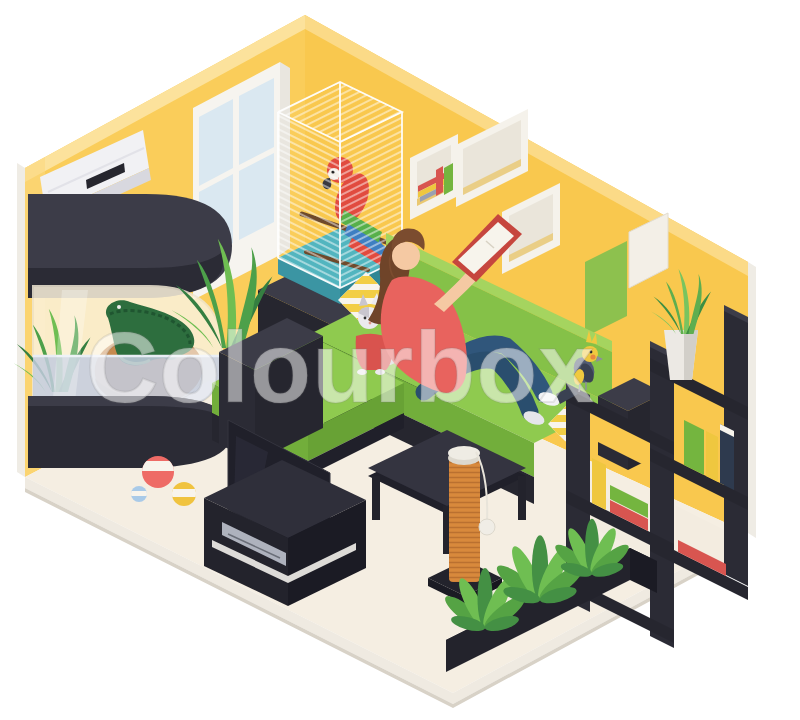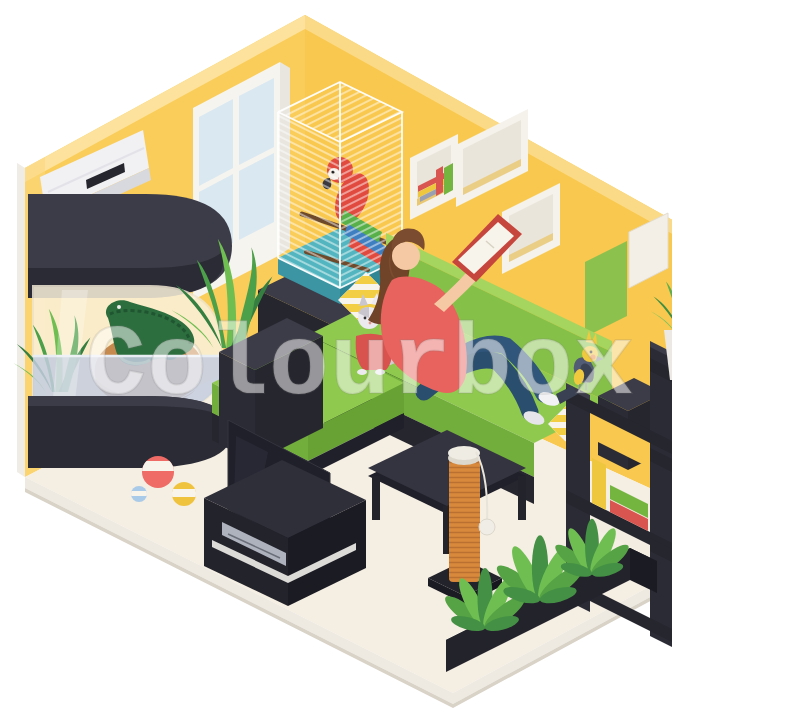--- a/index.html
+++ b/index.html
@@ -1,17 +1,17 @@
 <!DOCTYPE html>
 <html style="--c-wall: #FACD5A; --c-wallBevel: #FCE29C; --c-wallRight: #F9C84E; --c-wallRightBevel: #FBDA87; --c-wallEdge: #EFECE5; --c-wallLightStrip: #FBD97F; --c-floor: #F5EEE2; --c-floorBand: #EFEAE1; --c-floorBandDark: #D8D2C7; --c-dark: #2B2B35; --c-darker: #20202A; --c-darkTop: #3C3C48; --c-darkMid: #26262F; --c-glassTint: #FBF2DC; --c-glassLine: #EFE6D2; --c-water: #C3CCDF; --c-waterLine: #E8EDF4; --c-rock: #C68A4F; --c-rockDark: #A96F3B; --c-croc: #2D6E3E; --c-crocDark: #1F5530; --c-crocBelly: #9CC56F; --c-weed1: #4DA04A; --c-weed2: #357F41; --c-weed3: #6FBE52; --c-acBody: #F1F1F4; --c-acShade: #D8D8DF; --c-acVent: #26262E; --c-winFrame: #F6F4EF; --c-winPane: #DAE8F1; --c-winJamb: #E9E6DF; --c-cubeFace: #F5F2EB; --c-cubeInner: #EAE5DA; --c-cubeSliver: #E9BE4E; --c-bookRed: #D85550; --c-bookYellow: #EFC73F; --c-bookGreen: #74B53F; --c-bookNavy: #2E3A4E; --c-bookGrey: #9AA0B0; --c-pagesWhite: #F7F4EC; --c-frameGreen: #8DC14E; --c-frameWhite: #F3EFE7; --c-trayTeal: #52B5BF; --c-trayTealDark: #3B95A3; --c-trayTealSide: #2F8795; --c-wire: #FFFFFF; --c-perch: #6E4A2C; --c-parrotRed: #E14B3F; --c-parrotWingGreen: #57B04A; --c-parrotWingBlue: #3E7FC2; --c-parrotFace: #F3EFE8; --c-beak: #3A3A40; --c-sofaGreen: #8FCA4F; --c-sofaGreenFront: #72AE3B; --c-sofaBack: #85C148; --c-sofaBevel: #A5D45F; --c-sofaGreenSide: #68A235; --c-pillowBase: #F8F4EC; --c-pillowStripe: #F2CE45; --c-skin: #F5C9A3; --c-hair: #7B4C2F; --c-hairDark: #6F4429; --c-shirt: #E8635E; --c-jeans: #30567B; --c-jeansDark: #2A4E6E; --c-shoe: #F2F2F4; --c-shoeShade: #E6E6EA; --c-bookCover: #C6463E; --c-catWhite: #ECEAEE; --c-catGrey: #C9C6CE; --c-catSweater: #D9534E; --c-catTail: #CFCCD2; --c-birdSlate: #525C74; --c-birdSlateDark: #3A4152; --c-birdYellow: #F0C93F; --c-birdCheek: #E8883F; --c-tv: #20202A; --c-tvStand: #2F2F3A; --c-tvStandL: #23232C; --c-tvStandR: #1B1B24; --c-tvStrip: #E8E6E2; --c-dvd: #AEB2BD; --c-post: #D8893C; --c-rope: #BA7030; --c-postCap: #EFECE4; --c-toyBall: #F0EDE6; --c-ballRed: #EE6B66; --c-ballBand: #F8F4EC; --c-ballBlue: #A9CAE8; --c-beachYellow: #F0C33F; --c-potWhite: #ECE9E4; --c-potShade: #D2CFC9; --c-leaf1: #55A344; --c-leaf2: #6FBE52; --c-leaf3: #449044; --c-s1: #3E8F43; --c-s2: #5FAE4F; --c-s3: #79C45F;"><head>
 <meta charset="utf-8">
 <style>
   html,body{margin:0;padding:0;background:#ffffff;}
-  .stage{position:relative;width:672px;height:720px;background:#ffffff;overflow:hidden;
-         font-family:Liberation Mono, monospace;}
+  .stage{position:relative;width:800px;height:720px;background:#ffffff;overflow:hidden;
+         font-family:Liberation Sans, sans-serif;}
   .stage svg{position:absolute;left:0;top:0;}
   .watermark{position:absolute;left:86px;top:310px;font-size:100px;font-weight:800;
              letter-spacing:1px;color:rgba(255,255,255,0.52);
              -webkit-text-stroke:2px rgba(125,125,125,0.16);
              white-space:nowrap;pointer-events:none;user-select:none;}
 </style>
 </head>
 <body>
 
 <div class="stage">

